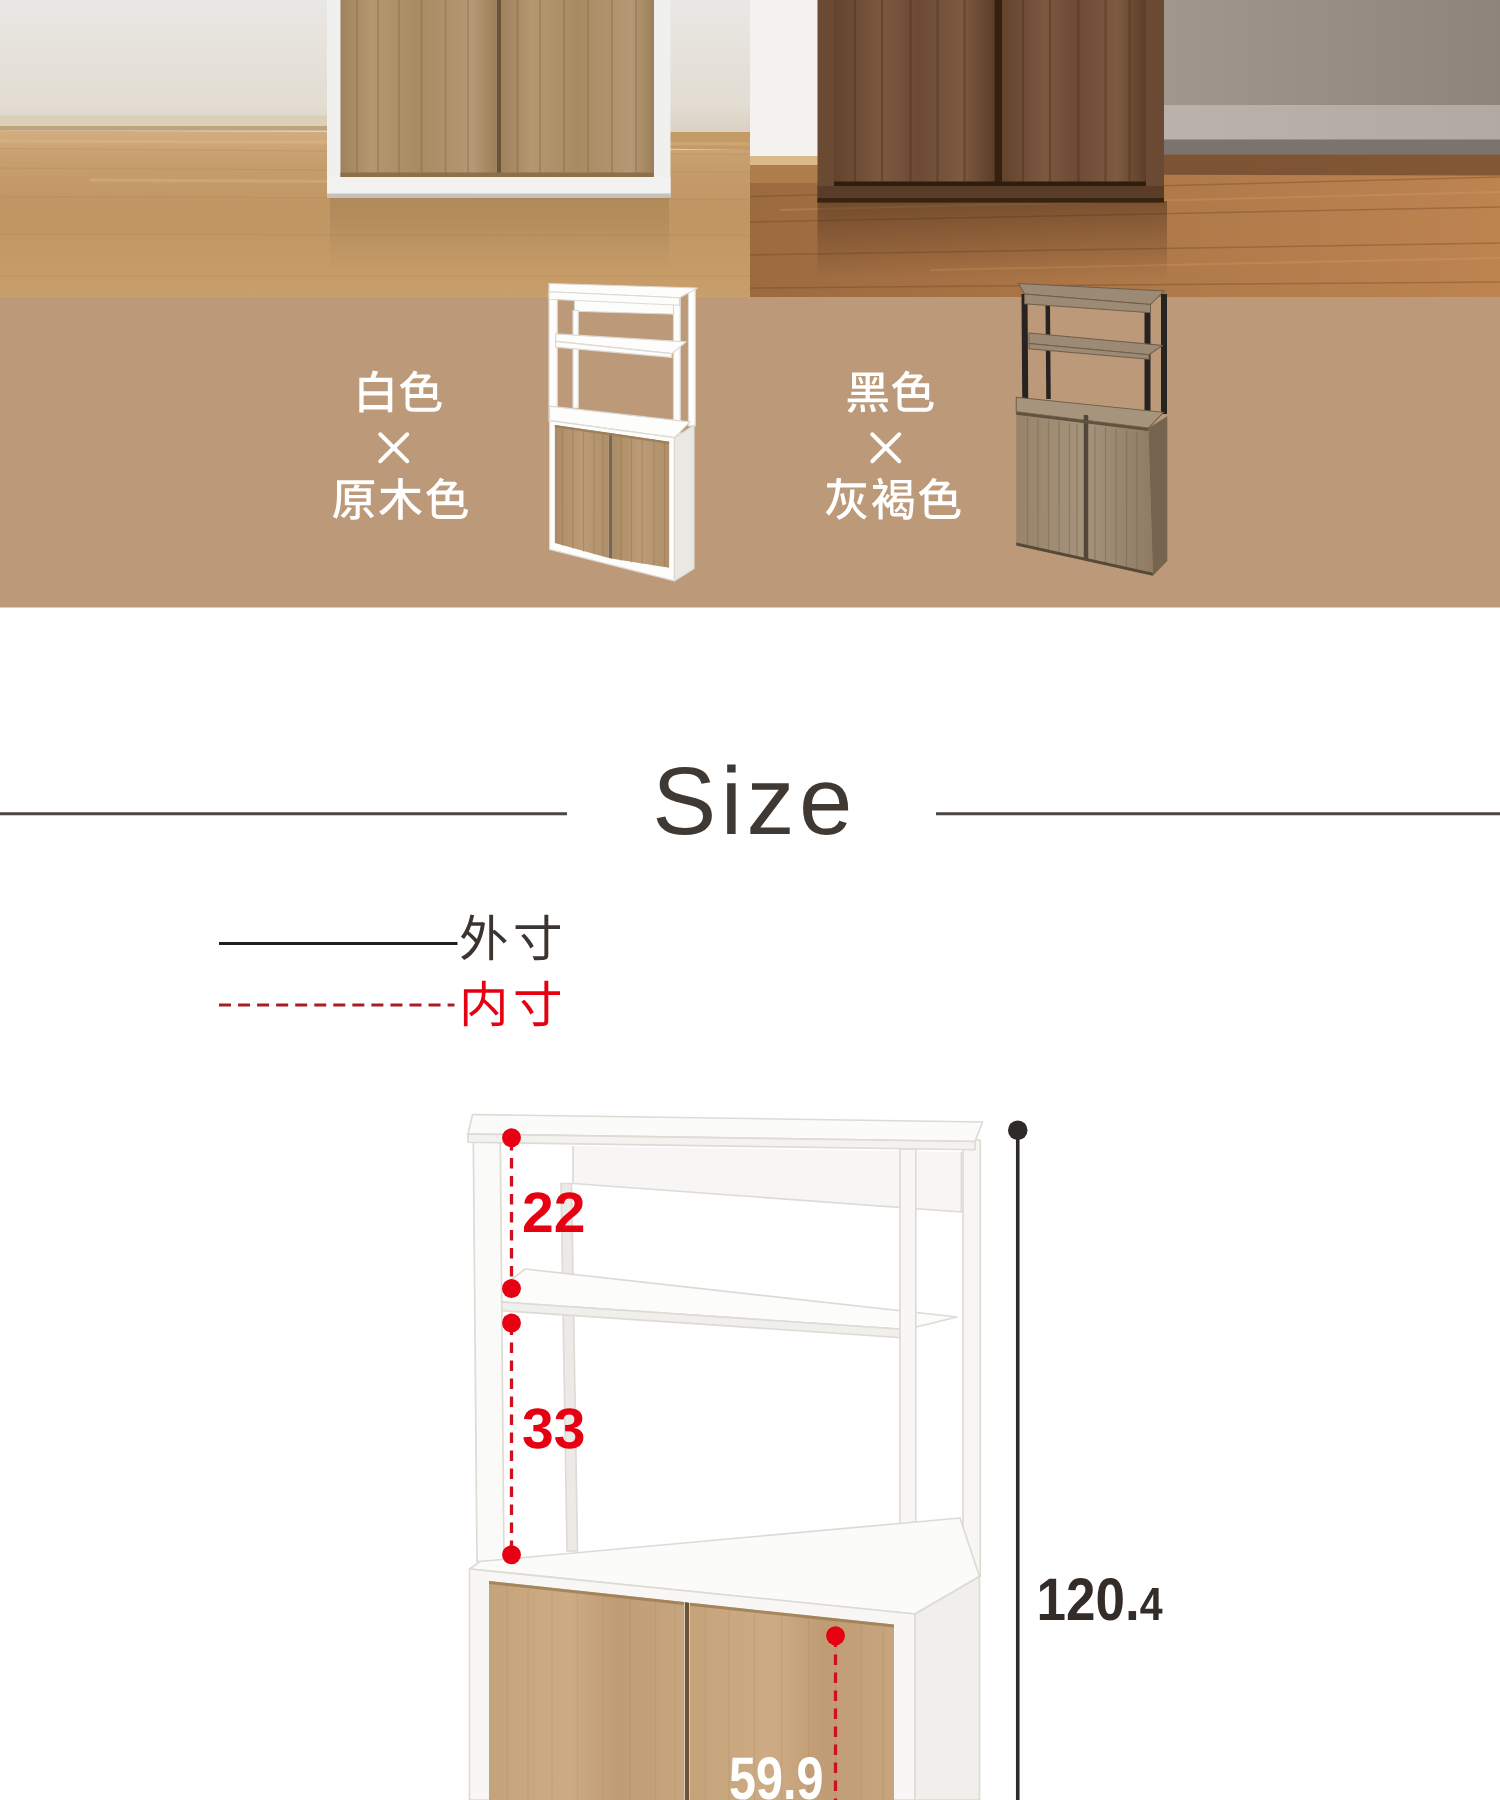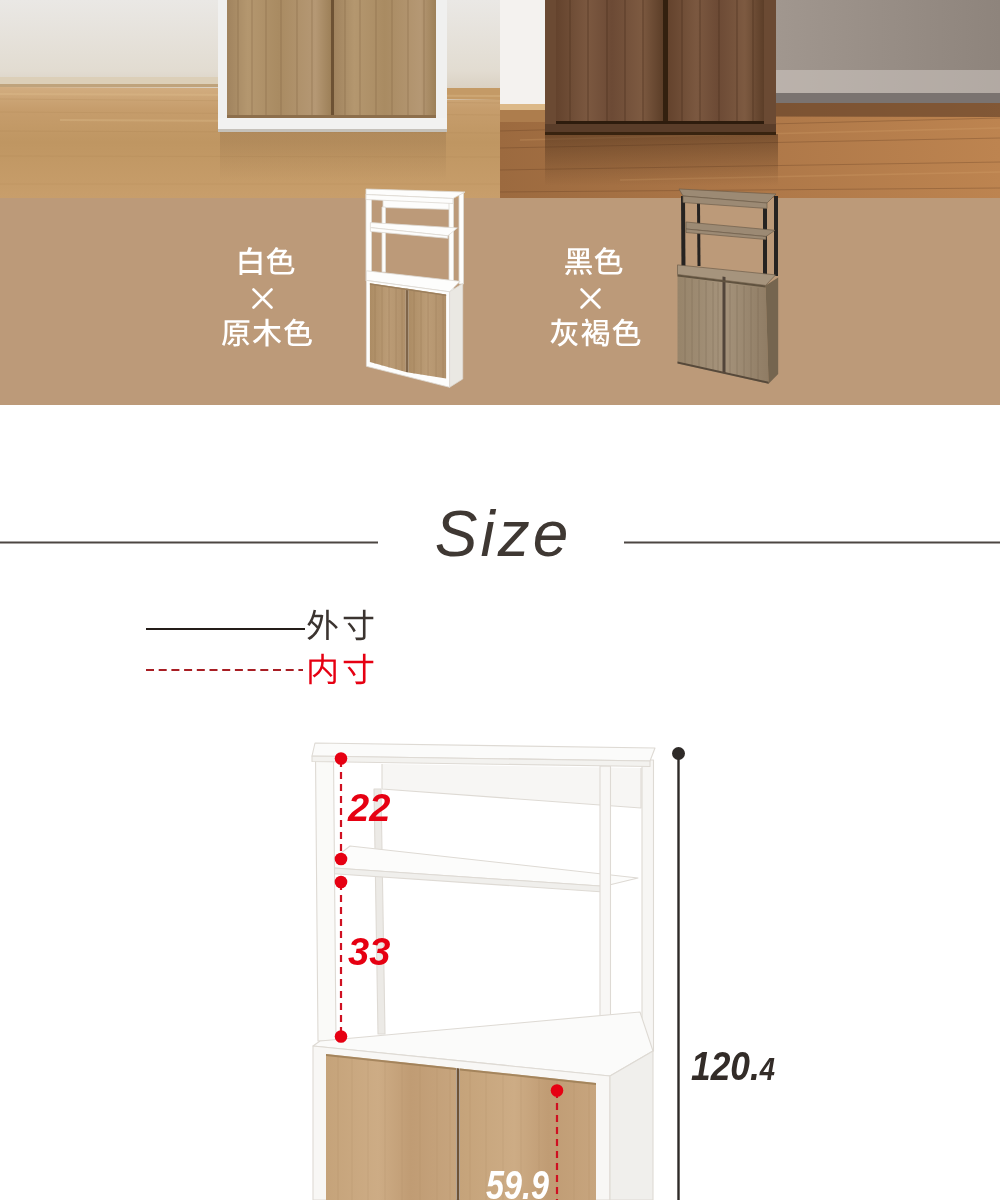--- a/index.html
+++ b/index.html
@@ -1,17 +1,17 @@
 <!DOCTYPE html>
 <html><head><meta charset="utf-8">
 <style>
 html,body{margin:0;padding:0;}
 body{width:1000px;height:1200px;position:relative;background:#ffffff;overflow:hidden;
      font-family:"Liberation Sans", sans-serif;}
-.abs{position:absolute;font-style:italic;}
+.abs{position:absolute;}
 </style></head>
 <body>
 
 <div class="abs" style="left:0;top:0;width:1000px;height:198px;">
 <svg width="1000" height="198" viewBox="0 0 1000 198">
 <defs>
 <linearGradient id="lwall" x1="0" y1="0" x2="0" y2="1">
  <stop offset="0" stop-color="#eae8e5"></stop>
           <stop offset="0.7" stop-color="#e2dcd1"></stop>
           <stop offset="1" stop-color="#d5c9b9"></stop>

